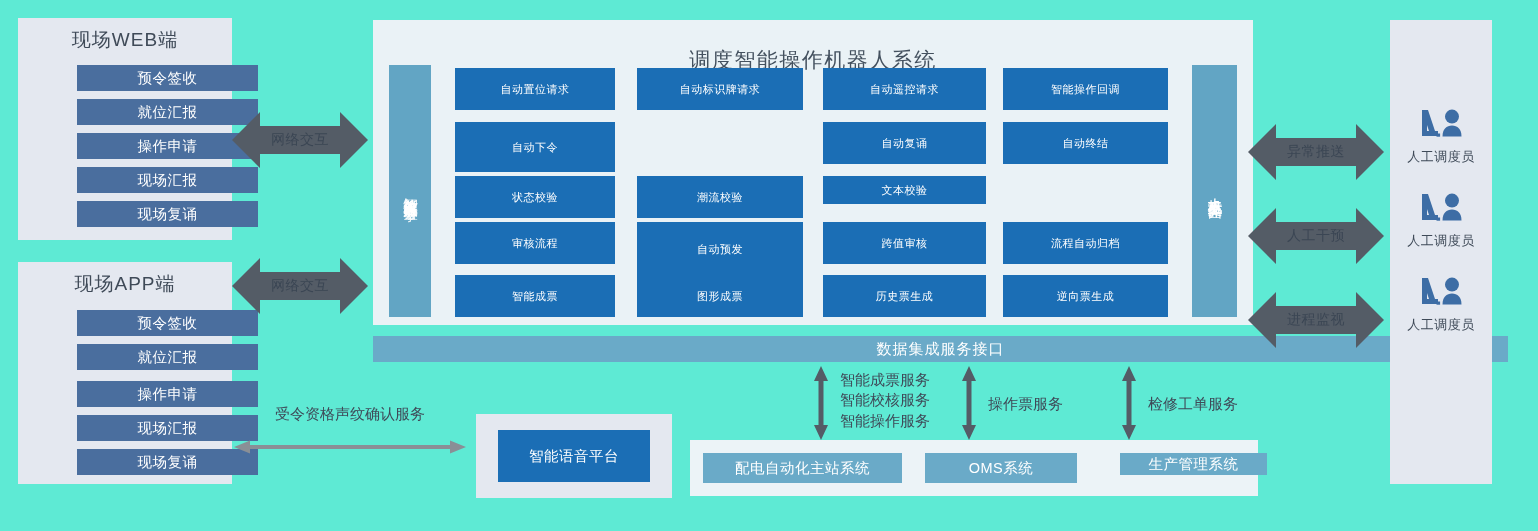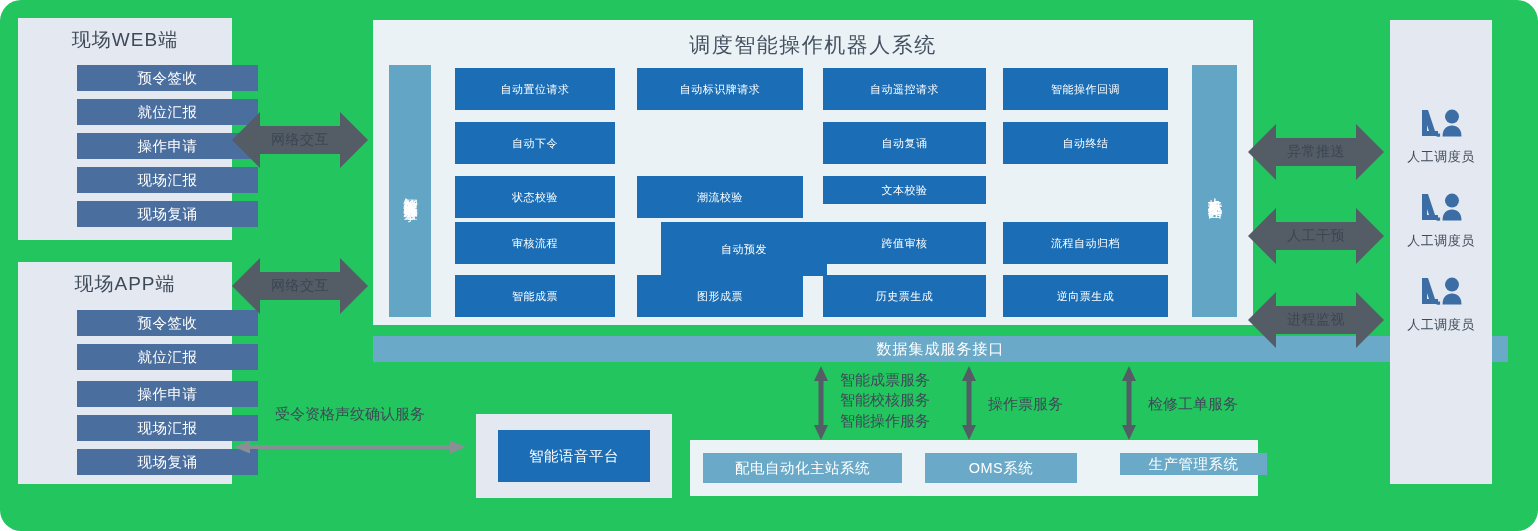--- a/index.html
+++ b/index.html
@@ -5,22 +5,21 @@
   html,body{margin:0;padding:0;background:#ffffff;}
   body{
     font-family:"Liberation Sans","DejaVu Sans",sans-serif;
     -webkit-font-smoothing:antialiased;
   }
   #stage{
     position:relative;
     width:1538px;
     height:531px;
     overflow:hidden;
-    background:#22c55e;
-    border-radius:21px;
+    background:#5eead4;
   }
 
   
   .panel{position:absolute;}
   .panel-grey{background:#e4e8f0;}
   .panel-pale{background:#eaf2f6;}
   .panel-lightblue{background:#ecf3f7;}
 
   
   .client-title{
@@ -171,45 +170,45 @@
 
   <div class="barrow" style="left:232px;top:258px;width:136px;height:56px;">
     <svg width="136" height="56" viewBox="0 0 136 56" aria-hidden="true">
       <path d="M0,28 L28,0 L28,14 L108,14 L108,0 L136,28 L108,56 L108,42 L28,42 L28,56 Z" fill="#545c66"></path>
     </svg>
     <div class="btext">网络交互</div>
   </div>
 
   <div class="panel panel-pale" style="left:373px;top:20px;width:880px;height:305px;"></div>
 
-  <div class="main-title" style="left:373px;top:31px;width:880px;text-align:center;">调度智能操作机器人系统</div>
+  <div class="main-title" style="left:373px;top:46px;width:880px;text-align:center;">调度智能操作机器人系统</div>
 
   <div class="vbar" style="left:389px;top:65px;width:42px;height:252px;">
     <span>智能操作机器人服务引擎</span>
   </div>
 
   <div class="vbar" style="left:1192px;top:65px;width:45px;height:252px;">
     <span>人机交互工作界面</span>
   </div>
 
   <div class="fbox" style="left:455px;top:68px;width:160px;height:42px;">自动置位请求</div>
   <div class="fbox" style="left:637px;top:68px;width:166px;height:42px;">自动标识牌请求</div>
   <div class="fbox" style="left:823px;top:68px;width:163px;height:42px;">自动遥控请求</div>
   <div class="fbox" style="left:1003px;top:68px;width:165px;height:42px;">智能操作回调</div>
 
-  <div class="fbox" style="left:455px;top:122px;width:160px;height:42px;">自动下令</div>
+  <div class="fbox" style="left:455px;top:122px;width:160px;height:50px;">自动下令</div>
   <div class="fbox" style="left:823px;top:122px;width:163px;height:42px;">自动复诵</div>
   <div class="fbox" style="left:455px;top:176px;width:160px;height:42px;">状态校验</div>
 
   <div class="fbox" style="left:1003px;top:122px;width:165px;height:42px;">自动终结</div>
   <div class="fbox" style="left:637px;top:176px;width:166px;height:42px;">潮流校验</div>
   <div class="fbox" style="left:823px;top:176px;width:163px;height:28px;">文本校验</div>
 
   <div class="fbox" style="left:455px;top:222px;width:160px;height:42px;">审核流程</div>
-  <div class="fbox" style="left:637px;top:222px;width:166px;height:54px;margin-left:24px;">自动预发</div>
+  <div class="fbox" style="left:637px;top:222px;width:166px;height:54px;">自动预发</div>
   <div class="fbox" style="left:823px;top:222px;width:163px;height:42px;">跨值审核</div>
   <div class="fbox" style="left:1003px;top:222px;width:165px;height:42px;">流程自动归档</div>
 
   <div class="fbox" style="left:455px;top:275px;width:160px;height:42px;">智能成票</div>
   <div class="fbox" style="left:637px;top:275px;width:166px;height:42px;">图形成票</div>
   <div class="fbox" style="left:823px;top:275px;width:163px;height:42px;">历史票生成</div>
   <div class="fbox" style="left:1003px;top:275px;width:165px;height:42px;">逆向票生成</div>
 
   <div class="databar" style="left:373px;top:336px;width:1135px;height:26px;">数据集成服务接口</div>
 

